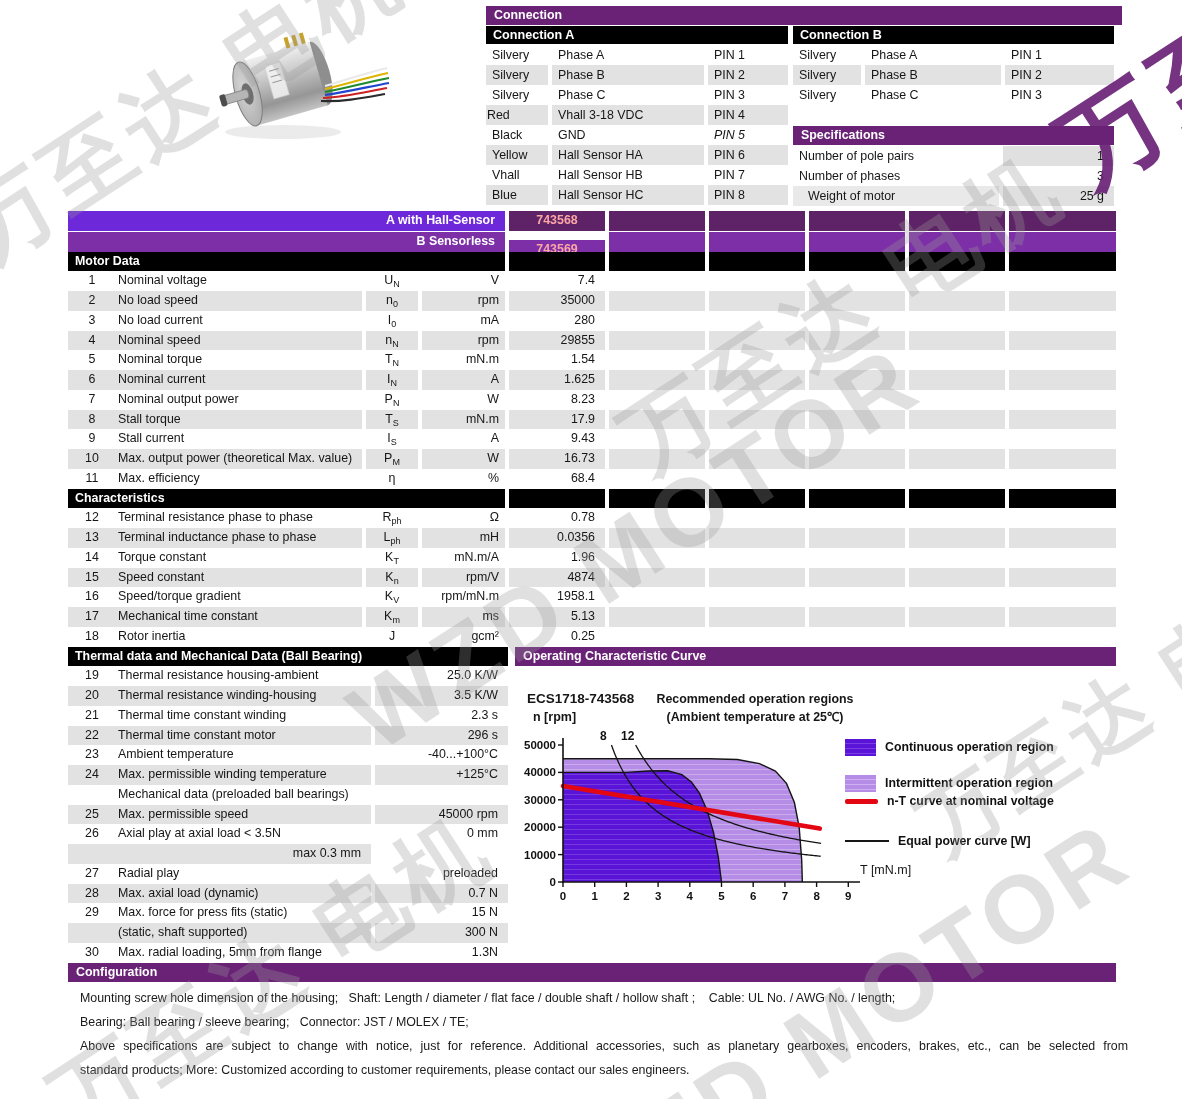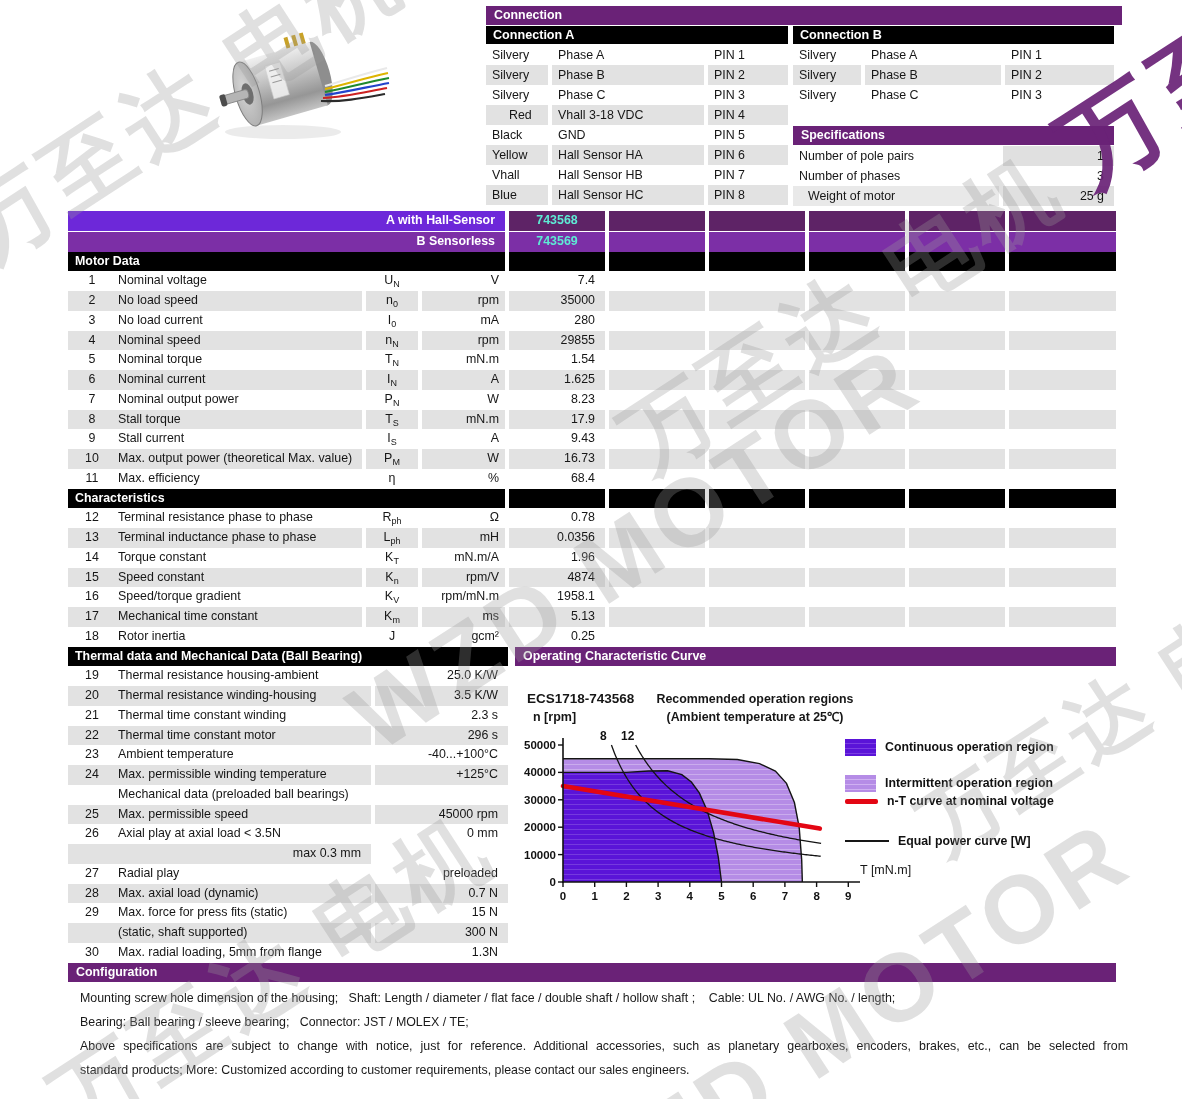--- a/index.html
+++ b/index.html
@@ -26,21 +26,21 @@
   .unit{text-align:right;padding-right:6px;}
   .val{text-align:right;padding-right:10px;}
   .g-conna{grid-template-columns:62px 152px 80px;}
   .g-connb{grid-template-columns:68px 136px 109px;}
   .g-spec{grid-template-columns:206px 111px;}
   .g-main{grid-template-columns:294px 52px 83px 96px 96px 96px 96px 96px 107px;}
   .g-head{grid-template-columns:437px 96px 96px 96px 96px 96px 107px;}
   .g-thermal{grid-template-columns:303px 133px;}
   .g-split{grid-template-columns:440px 601px;column-gap:7px;}
   .vlabel{color:#fff;font-weight:700;text-align:right;padding-right:10px;}
-  .vnum{color:#5eead4;font-weight:700;text-align:center;}
+  .vnum{color:#fca5a5;font-weight:700;text-align:center;}
   
   #chart-svg{position:absolute;left:515px;top:672px;z-index:5;}
   .ct{position:absolute;font-weight:700;z-index:6;}
   #legend{position:absolute;left:845px;top:737px;width:300px;z-index:6;}
   .lg-item{position:absolute;display:flex;align-items:center;gap:9px;height:20px;}
   .lg-txt{font-weight:700;font-size:12.3px;color:#111;white-space:nowrap;}
   .sw-dark{width:31px;height:17px;background:repeating-linear-gradient(180deg,var(--cdark,#5a14d8) 0 4px,#7a3de2 4px 5px);}
   .sw-light{width:31px;height:17px;background:repeating-linear-gradient(180deg,var(--clight,#b58ce6) 0 4px,#cfb0f1 4px 5px);}
   .sw-red{width:33px;height:5px;background:var(--red,#e30613);border-radius:2px;}
   .sw-line{width:44px;height:2px;background:#161616;}
@@ -116,28 +116,28 @@
       <div class="c shade" style="padding-left: 6px;">Silvery</div>
       <div class="c shade" style="padding-left: 6px;">Phase B</div>
       <div class="c shade" style="padding-left: 6px;">PIN 2</div>
     </div>
     <div class="row r20 g-conna">
       <div class="c" style="padding-left: 6px;">Silvery</div>
       <div class="c" style="padding-left: 6px;">Phase C</div>
       <div class="c" style="padding-left: 6px;">PIN 3</div>
     </div>
     <div class="row r20 g-conna">
-      <div class="c shade" style="padding-left: 23px;">Red</div>
+      <div class="c shade" style="padding-left: 1px;">Red</div>
       <div class="c shade" style="padding-left: 6px;">Vhall 3-18 VDC</div>
       <div class="c shade" style="padding-left: 6px;">PIN 4</div>
     </div>
     <div class="row r20 g-conna">
       <div class="c" style="padding-left: 6px;">Black</div>
       <div class="c" style="padding-left: 6px;">GND</div>
-      <div class="c" style="padding-left: 6px;">PIN 5</div>
+      <div class="c" style="padding-left: 6px; font-style: italic;">PIN 5</div>
     </div>
     <div class="row r20 g-conna">
       <div class="c shade" style="padding-left: 6px;">Yellow</div>
       <div class="c shade" style="padding-left: 6px;">Hall Sensor HA</div>
       <div class="c shade" style="padding-left: 6px;">PIN 6</div>
     </div>
     <div class="row r20 g-conna">
       <div class="c" style="padding-left: 6px;">Vhall</div>
       <div class="c" style="padding-left: 6px;">Hall Sensor HB</div>
       <div class="c" style="padding-left: 6px;">PIN 7</div>
@@ -187,21 +187,21 @@
       <div class="c vlabel" style="background: #6d28d9;">A with Hall-Sensor</div>
       <div class="c vnum" style="background: rgb(94, 35, 102);">743568</div>
       <div class="c" style="background: rgb(94, 35, 102);"></div>
       <div class="c" style="background: rgb(94, 35, 102);"></div>
       <div class="c" style="background: rgb(94, 35, 102);"></div>
       <div class="c" style="background: rgb(94, 35, 102);"></div>
       <div class="c" style="background: rgb(94, 35, 102);"></div>
     </div>
     <div class="row r19 g-head">
       <div class="c vlabel" style="background: rgb(124, 47, 166);">B Sensorless</div>
-      <div class="c vnum" style="background: rgb(124, 47, 166);">743569</div>
+      <div class="c vnum" style="background: rgb(124, 47, 166); margin-top: 8px;">743569</div>
       <div class="c" style="background: rgb(124, 47, 166);"></div>
       <div class="c" style="background: rgb(124, 47, 166);"></div>
       <div class="c" style="background: rgb(124, 47, 166);"></div>
       <div class="c" style="background: rgb(124, 47, 166);"></div>
       <div class="c" style="background: rgb(124, 47, 166);"></div>
     </div>
     <div class="row r19 g-head">
       <div class="c blackbar">Motor Data</div>
       <div class="c" style="background: rgb(0, 0, 0);"></div>
       <div class="c" style="background: rgb(0, 0, 0);"></div>

